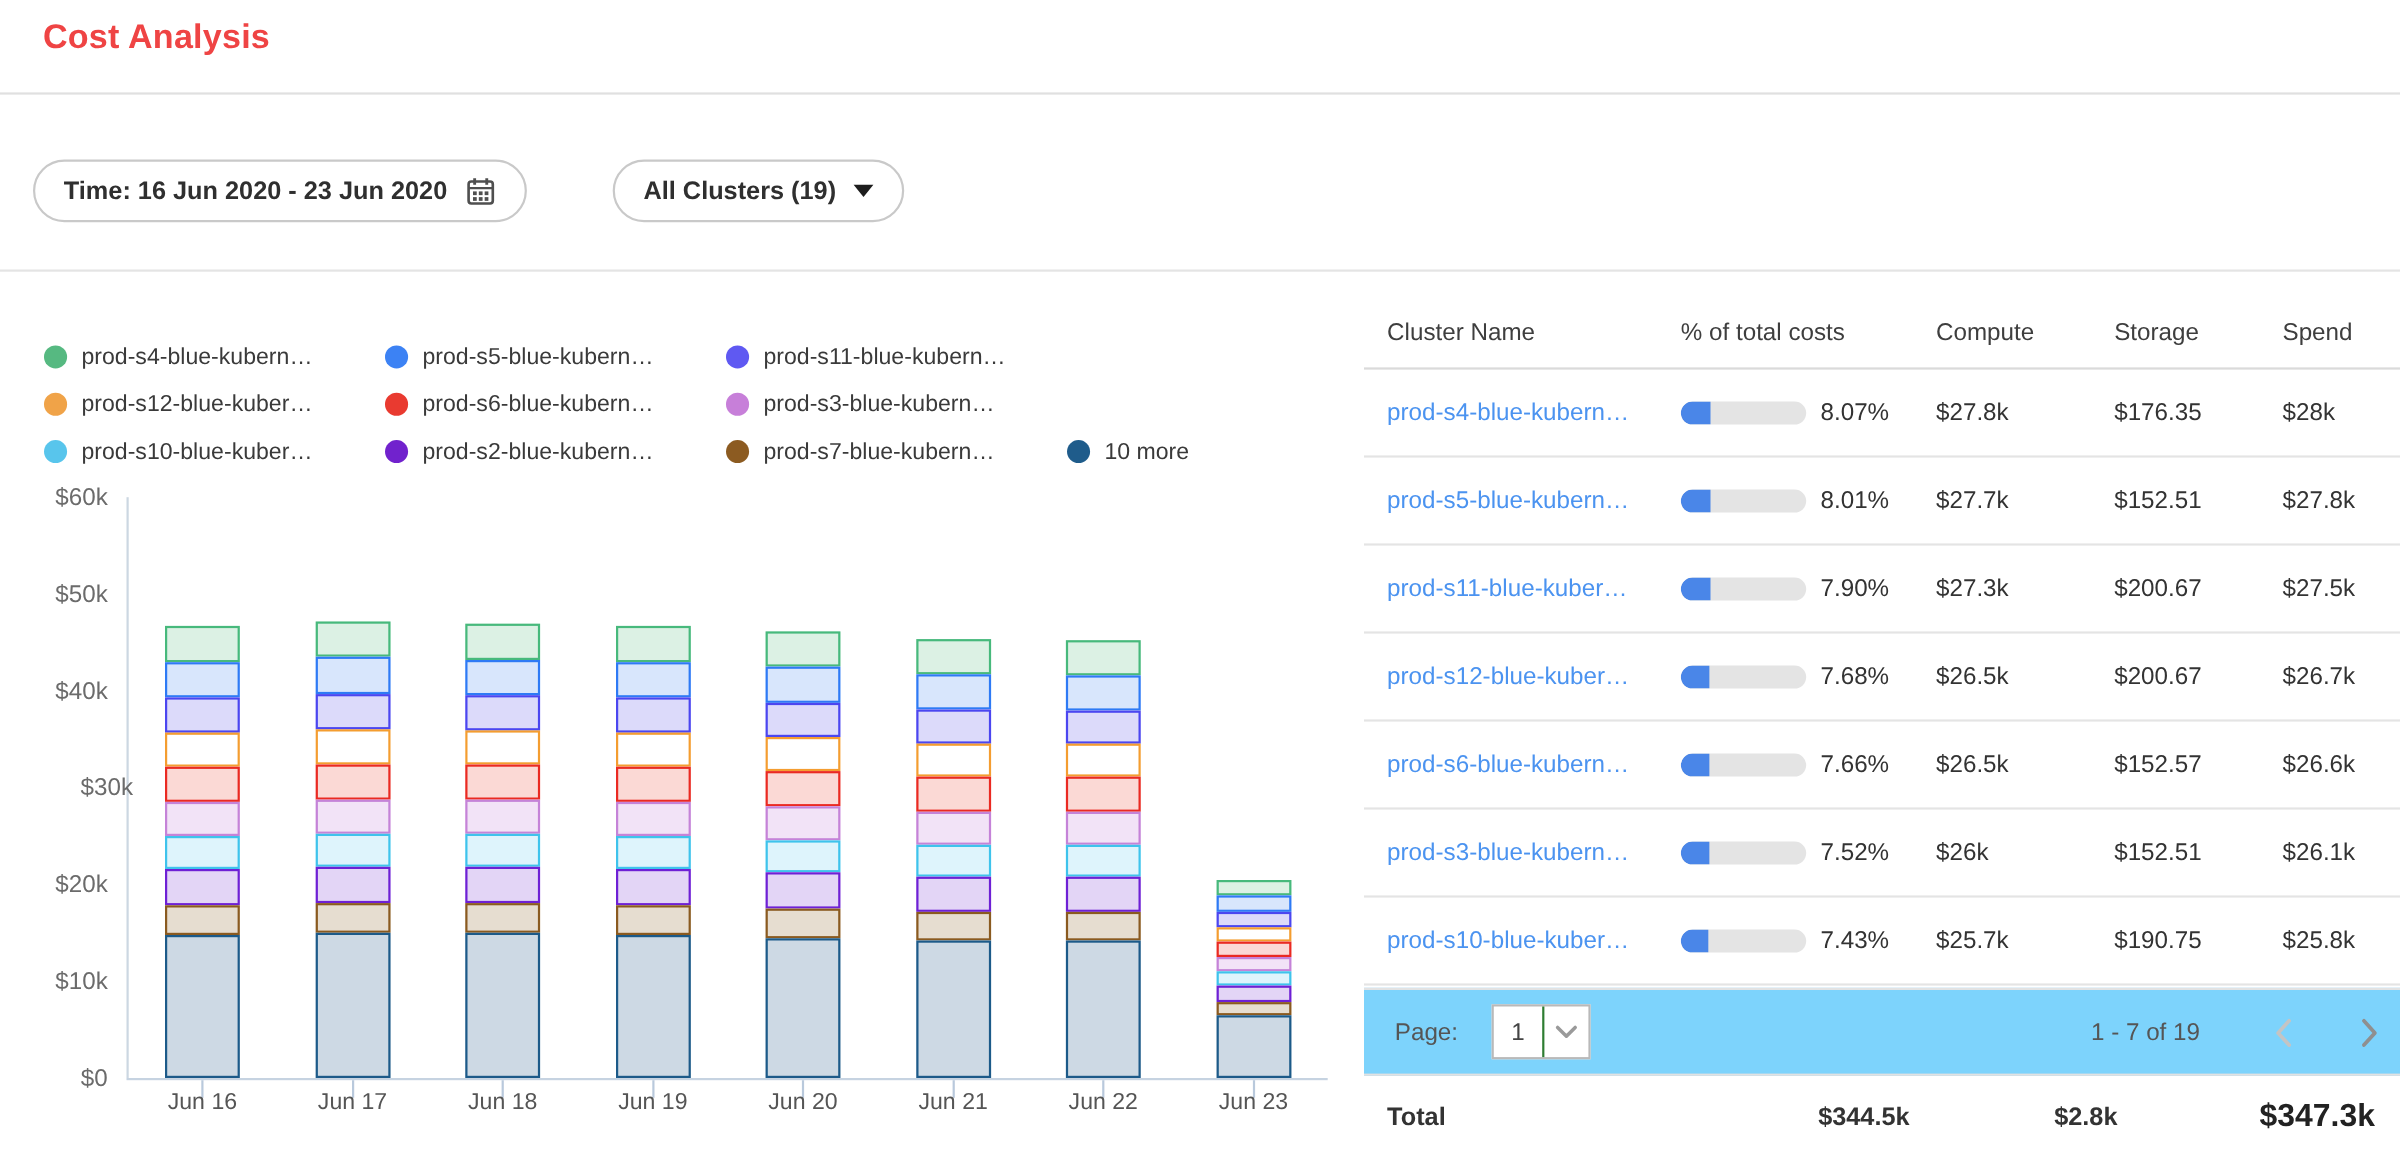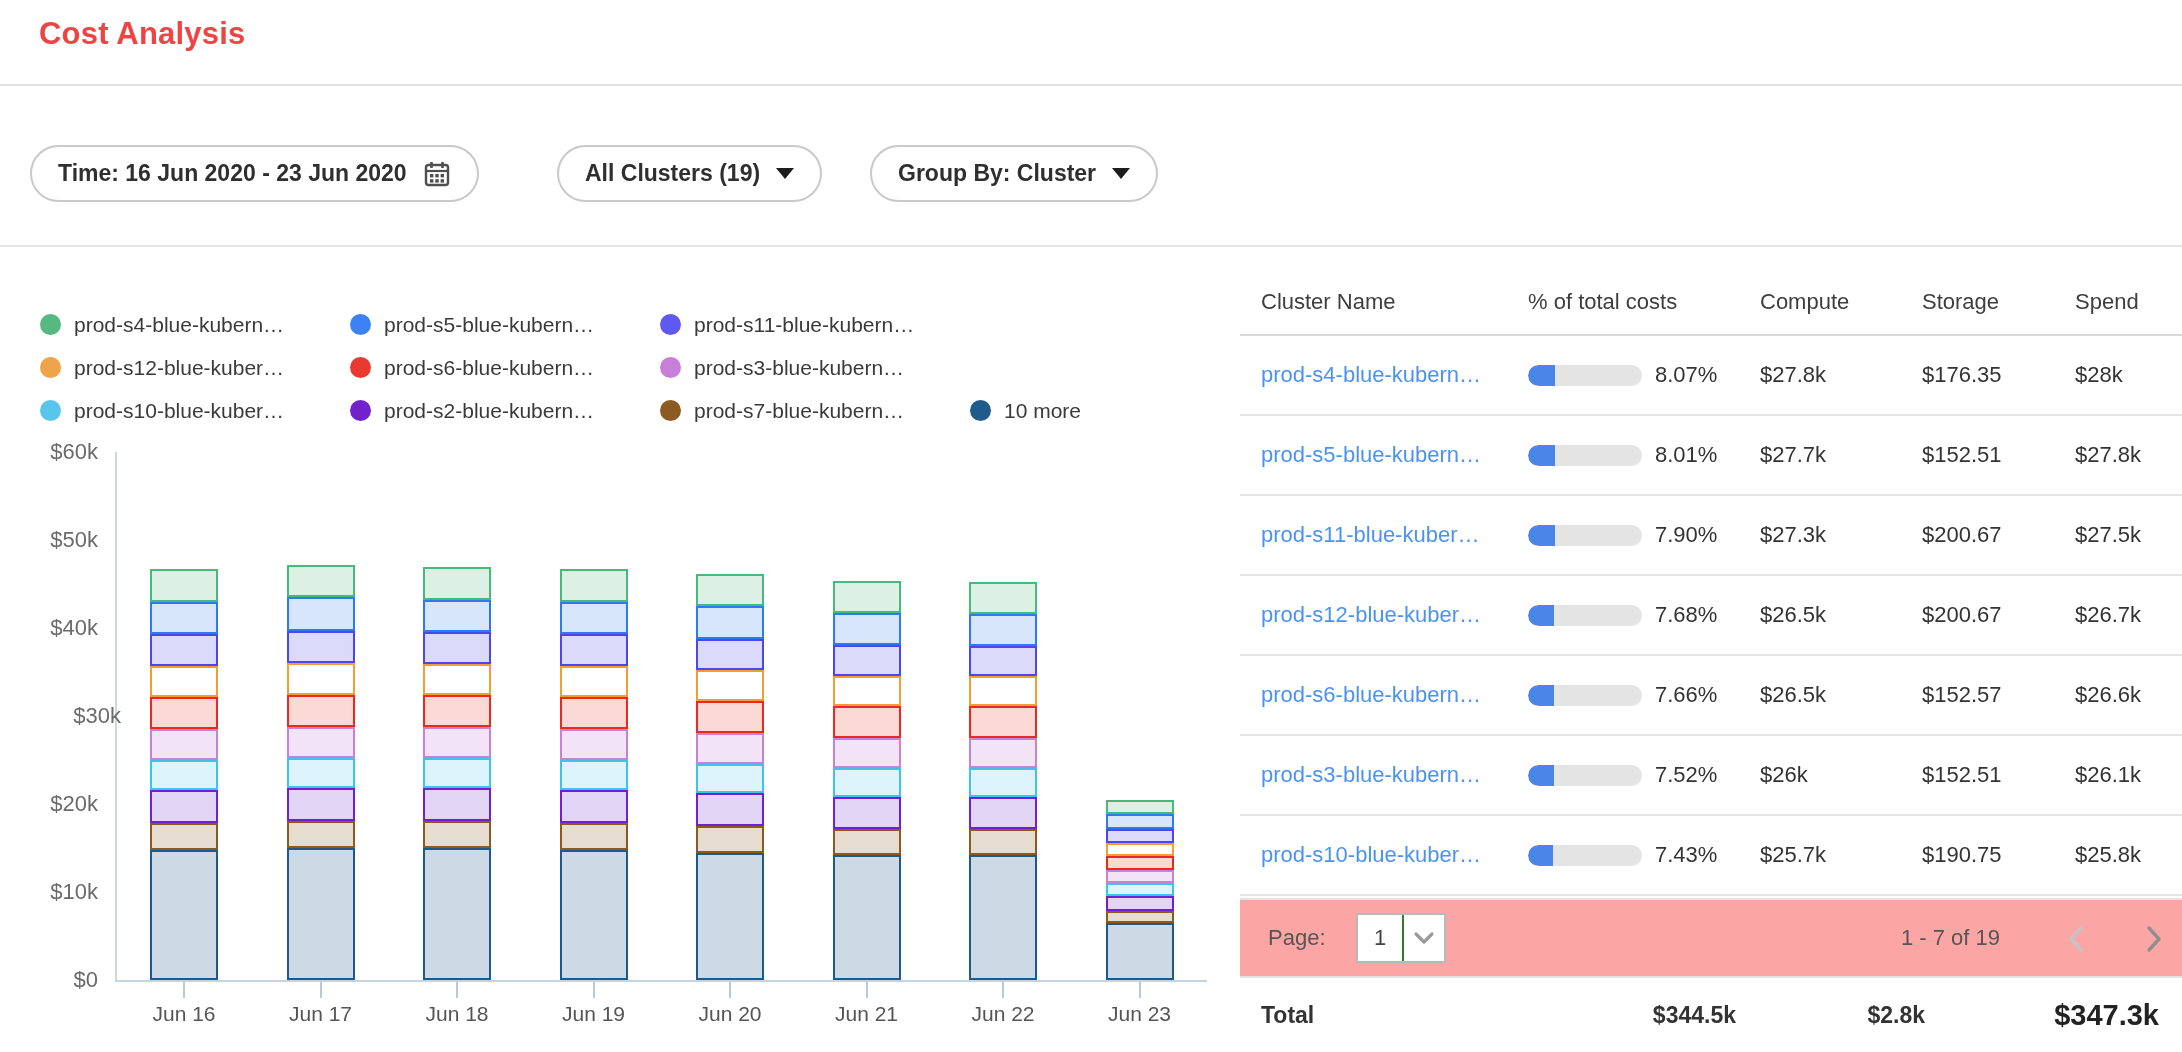--- a/index.html
+++ b/index.html
@@ -29,36 +29,36 @@
   .legend-label { font-size:21px; color:#3a3a3a; white-space:nowrap; }
 
   
   .chart { position:absolute; left:0; top:440px; width:1240px; height:612px; }
   .y-label { position:absolute; width:98px; text-align:right; font-size:22px; color:#6b6b6b; line-height:26px; }
   .y-axis-line { position:absolute; left:115px; top:12px; width:2px; height:528px; background:#ccd7e2; }
   .x-axis-line { position:absolute; left:115px; top:540px; width:1092px; height:2px; background:#c6d3e1; }
   .bar-column { position:absolute; bottom:72px; width:68px; display:flex; flex-direction:column-reverse; }
   .bar-seg { width:100%; border:2px solid; }
   .x-tick { position:absolute; top:542px; width:2px; height:16px; background:#b9c9dc; }
-  .x-label { position:absolute; top:562px; width:120px; text-align:center; font-size:21px; color:#555; }
+  .x-label { position:absolute; top:550px; width:120px; text-align:center; font-size:21px; color:#555; }
 
   
   .table-section { position:absolute; left:1240px; top:270px; width:942px; height:782px; }
   .t-grid { display:grid; grid-template-columns:288px 232px 162px 153px 107px; align-items:center; }
   .t-header { height:66px; border-bottom:2px solid #dadada; font-size:22px; font-weight:400; color:#3e3e3e; }
   .t-header > div:first-child { padding-left:21px; }
   .t-row { height:80px; border-bottom:2px solid #e4e4e4; font-size:22px; color:#333; }
   .cell-name { padding-left:21px; overflow:hidden; white-space:nowrap; }
   .cluster-link { color:#4b93f0; text-decoration:none; cursor:pointer; }
   .cell-pct { display:flex; align-items:center; gap:13px; }
   .pct-bar { width:114px; height:21px; background:#e4e4e4; border-radius:11px; overflow:hidden; }
   .pct-fill { height:100%; background:#4a86e8; border-radius:11px 0 0 11px; }
 
   
-  .pagination { position:absolute; left:0; top:628px; width:942px; height:80px; background:#fca5a5;
+  .pagination { position:absolute; left:0; top:628px; width:942px; height:80px; background:#7dd3fc;
                 border-top:2px solid #e2e2e2; border-bottom:2px solid #e2e2e2; }
   .page-label { position:absolute; left:28px; top:0; height:76px; display:flex; align-items:center; font-size:22px; color:#555; }
   .page-select { position:absolute; left:116px; top:13px; width:90px; height:50px; background:#fff; border:2px solid #b9b9b9;
                  display:flex; align-items:center; cursor:pointer; }
   .page-select .page-num { width:44px; text-align:center; font-size:22px; color:#444; }
   .page-select .green-sep { width:2px; height:100%; background:#2e7d32; }
   .page-select .sel-chevron { flex:1; display:flex; justify-content:center; }
   .range-label { position:absolute; right:182px; top:0; height:76px; display:flex; align-items:center; font-size:22px; color:#555; }
   .chev { position:absolute; top:24px; width:30px; height:30px; cursor:pointer; }
   .chev-left { left:822px; }
@@ -98,24 +98,20 @@
             <rect x="12.3" y="19.2" width="3.4" height="3.4"></rect>
             <rect x="17.6" y="19.2" width="3.4" height="3.4"></rect>
         </g>
       </svg>
     </span>
   </div>
   <div class="pill pill-clusters">
     <span>All Clusters (19)</span>
     <span class="caret-down"></span>
   </div>
-  <div class="pill pill-group">
-    <span>Group By: Cluster</span>
-    <span class="caret-down"></span>
-  </div>
   <div class="filters-divider"></div>
 
   <div class="legend" id="legend">
       <div class="legend-row">
         <div class="legend-item">
           <div class="legend-dot" style="background: rgb(86, 185, 129);"></div>
           <div class="legend-label">prod-s4-blue-kubern…</div>
         </div>
         <div class="legend-item">
           <div class="legend-dot" style="background: rgb(60, 130, 244);"></div>

